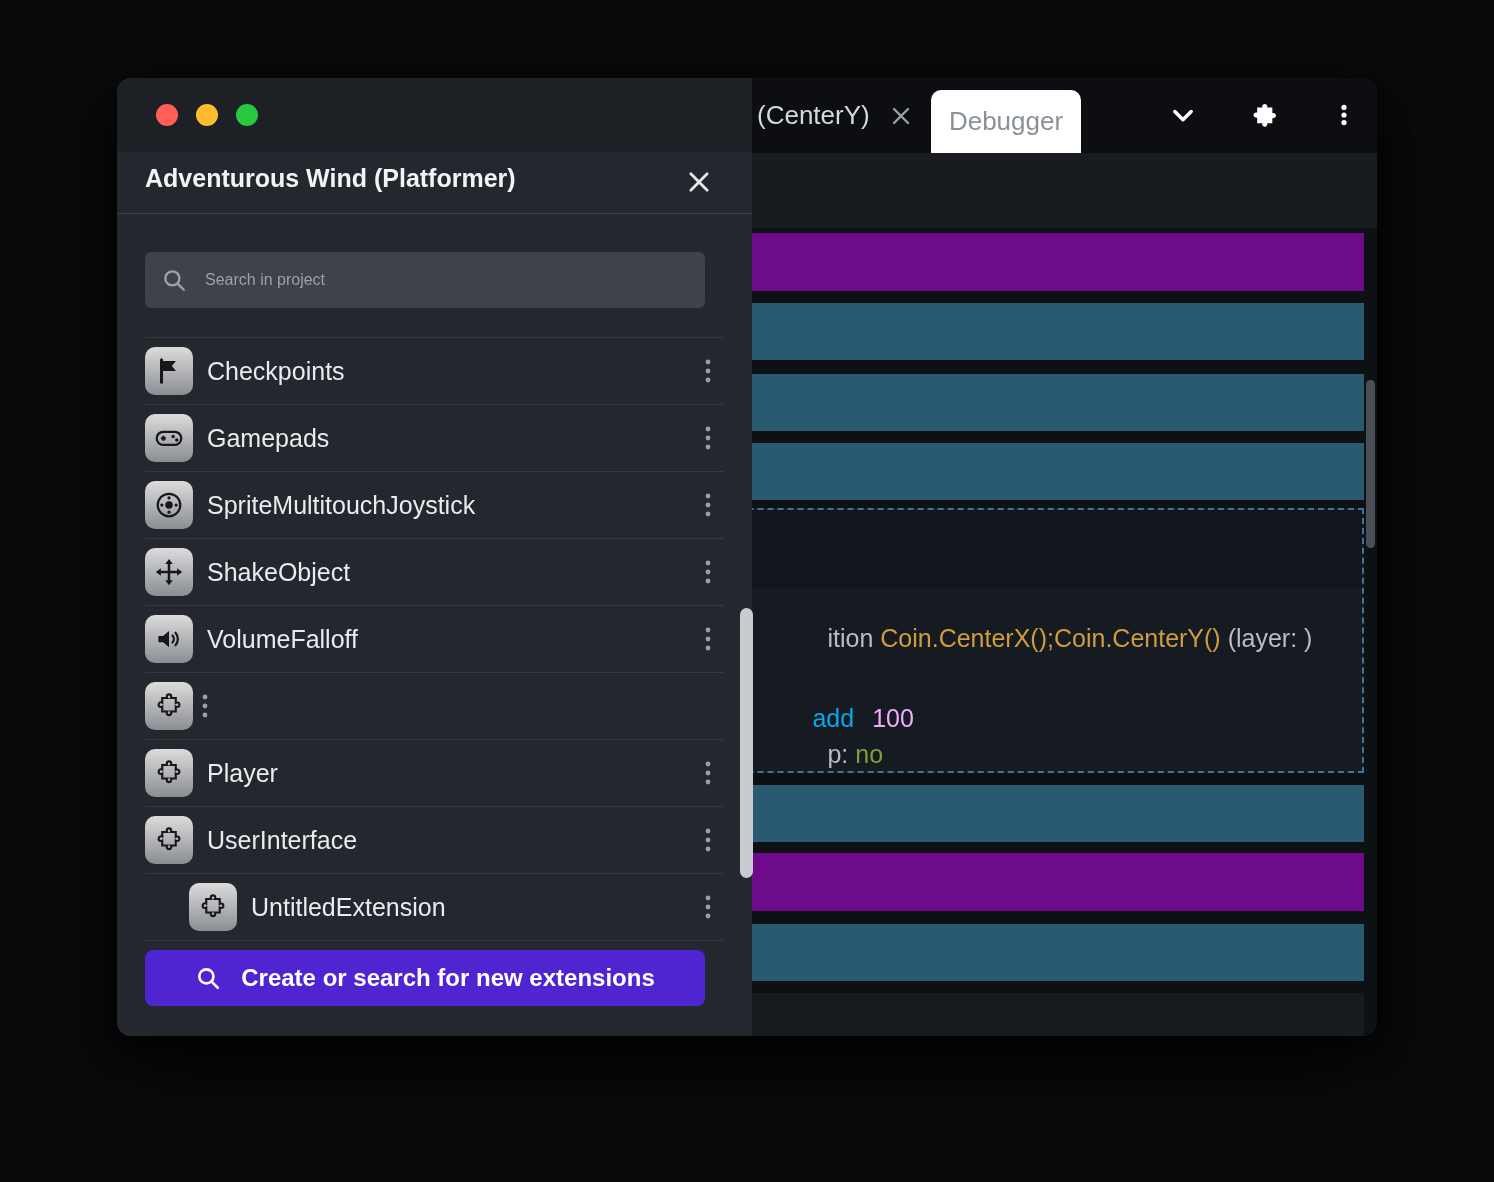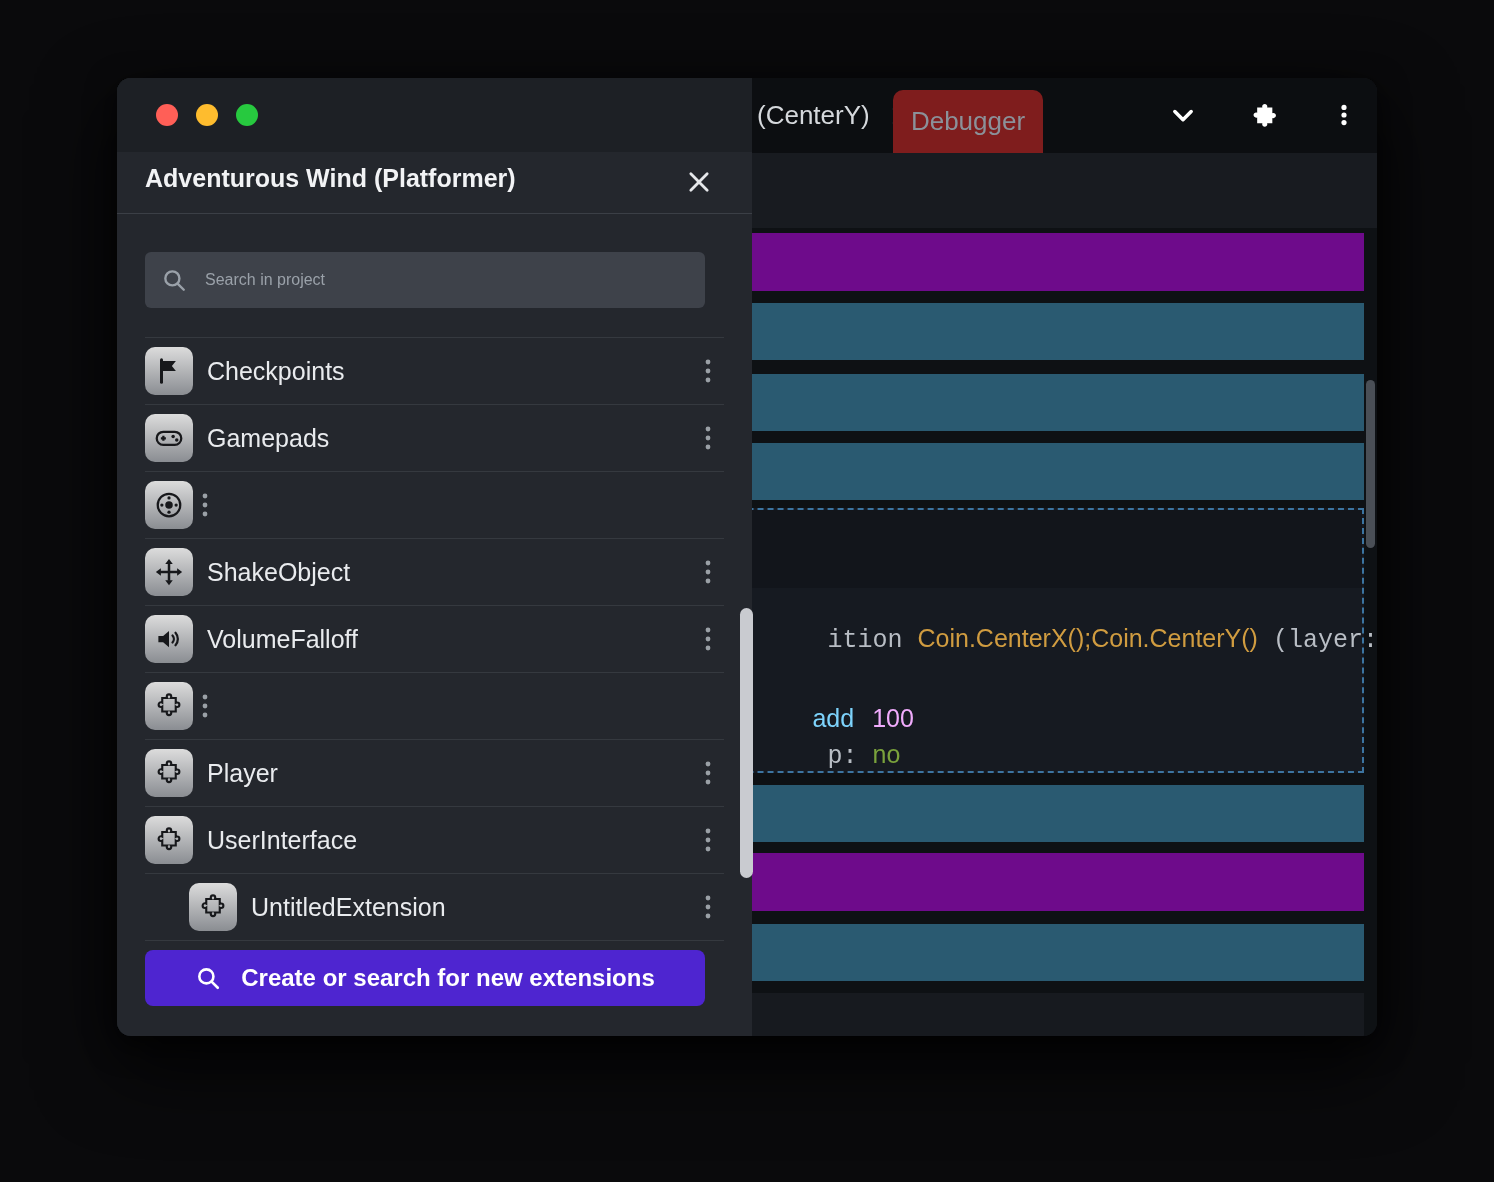--- a/index.html
+++ b/index.html
@@ -6,42 +6,42 @@
   .stage{position:relative;width:1494px;height:1182px;background:#0a0a0c;overflow:hidden;
          font-family:"Liberation Sans",sans-serif;}
   .window{position:absolute;left:117px;top:78px;width:1260px;height:958px;border-radius:14px;
           background:#17191e;overflow:hidden;
           box-shadow:0 30px 80px rgba(0,0,0,.8),0 8px 30px rgba(0,0,0,.6);}
 
   
   .tabbar{position:absolute;left:0;top:0;width:1260px;height:75px;background:#0c0e11;}
   .tab-events-label{position:absolute;left:640px;top:22px;font-size:26px;color:#d5d8dc;}
   .tab-close{position:absolute;left:772px;top:26px;width:24px;height:24px;cursor:pointer;}
-  .tab-debugger{position:absolute;left:776px;top:12px;width:150px;height:63px;background:#7f1d1d;
+  .tab-debugger{position:absolute;left:814px;top:12px;width:150px;height:63px;background:#ffffff;
                 border-radius:10px 10px 0 0;display:flex;align-items:center;justify-content:center;
                 font-size:26px;color:#8b9199;}
   .tb-icon{position:absolute;top:23px;width:28px;height:28px;}
 
   
   .toolbar{position:absolute;left:0;top:75px;width:1260px;height:75px;background:#181b20;}
   .tool{position:absolute;top:95px;width:34px;height:34px;}
   .tool-divider{position:absolute;top:92px;width:2px;height:44px;background:#32363c;}
   .tool-active{position:absolute;left:599px;top:88px;width:84px;height:48px;background:#4e25d0;
                border-radius:10px;display:flex;align-items:center;justify-content:flex-end;padding-right:13px;box-sizing:border-box;}
 
   
   .events{position:absolute;left:0;top:150px;width:1260px;height:808px;background:#0e1114;}
   .ev-row{position:absolute;left:0;width:1247px;}
   .ev-row[data-kind="purple"]{background:#6e0b8b;}
   .ev-row[data-kind="teal"]{background:#2a5a71;}
   .ev-row[data-kind="selected"]{background:#161a21;border:2px dashed #3c74a0;box-sizing:border-box;}
   .ev-bottom-strip{position:absolute;left:0;top:765px;width:1247px;height:43px;background:#171a1f;}
   .sel-top-strip{position:absolute;left:0;top:0;width:100%;height:78px;background:rgba(0,0,0,.18);}
   .code-line{position:absolute;font-size:25px;line-height:32px;white-space:pre;}
-  .t-gray{color:#b8bdc4;font-family:Liberation Mono, monospace;} .t-orange{color:#d09c40;} .t-purple{color:#7dd3fc;}
+  .t-gray{color:#b8bdc4;} .t-orange{color:#d09c40;} .t-purple{color:#0ea5e9;}
   .t-gold{color:#f0abfc;} .t-green{color:#7aa23c;margin-top:36px;}
   .vscroll-thumb{position:absolute;left:1249px;top:302px;width:9px;height:168px;background:#4a4f56;border-radius:5px;}
 
   
   .panel{position:absolute;left:0;top:0;width:635px;height:958px;background:#24272d;}
   .panel-titlebar{position:absolute;left:0;top:0;width:635px;height:74px;background:#1d2025;}
   .light{position:absolute;top:26px;width:22px;height:22px;border-radius:50%;}
   .light.red{left:39px;background:#ff5f57;} .light.yellow{left:79px;background:#febc2e;}
   .light.green{left:119px;background:#27c93f;}
   .panel-header{position:absolute;left:0;top:74px;width:635px;height:61px;border-bottom:1px solid #3b3f46;}
@@ -250,20 +250,21 @@
           <span class="tile">
             <svg viewBox="0 0 24 24" fill="none" stroke="#17181b" stroke-width="1.8">
                 <circle cx="12" cy="12" r="9"></circle>
                 <circle cx="12" cy="12" r="3" fill="#17181b" stroke="none"></circle>
                 <circle cx="12" cy="6.3" r="1.3" fill="#17181b" stroke="none"></circle>
                 <circle cx="17.7" cy="12" r="1.3" fill="#17181b" stroke="none"></circle>
                 <circle cx="12" cy="17.7" r="1.3" fill="#17181b" stroke="none"></circle>
                 <circle cx="6.3" cy="12" r="1.3" fill="#17181b" stroke="none"></circle>
               </svg>
           </span>
+          <span class="ext-label">SpriteMultitouchJoystick</span>
           <span class="kebab"><svg viewBox="0 0 24 30" fill="#9aa0a6">
                 <circle cx="12" cy="6" r="2.4"></circle>
                 <circle cx="12" cy="15" r="2.4"></circle>
                 <circle cx="12" cy="24" r="2.4"></circle>
               </svg></span>
         </div>
 
         <div class="ext-item">
           <span class="tile">
             <svg viewBox="0 0 24 24" fill="#17181b">

